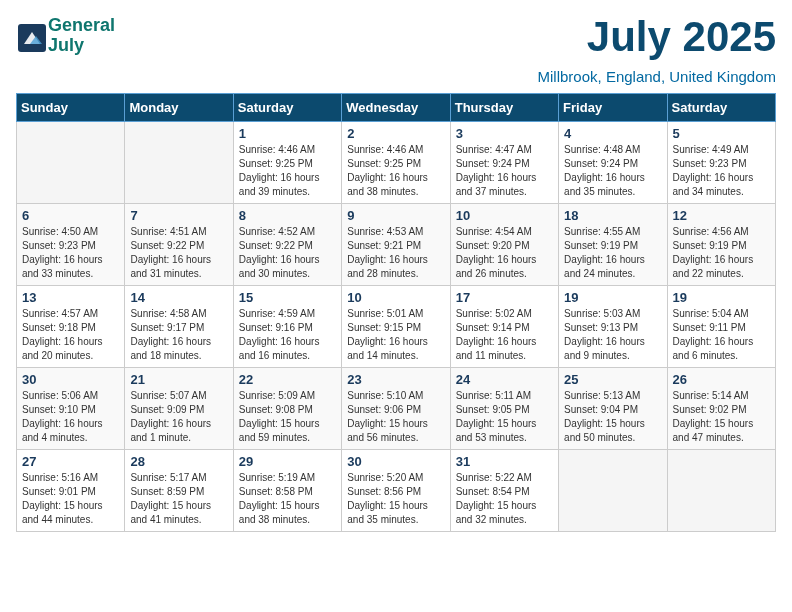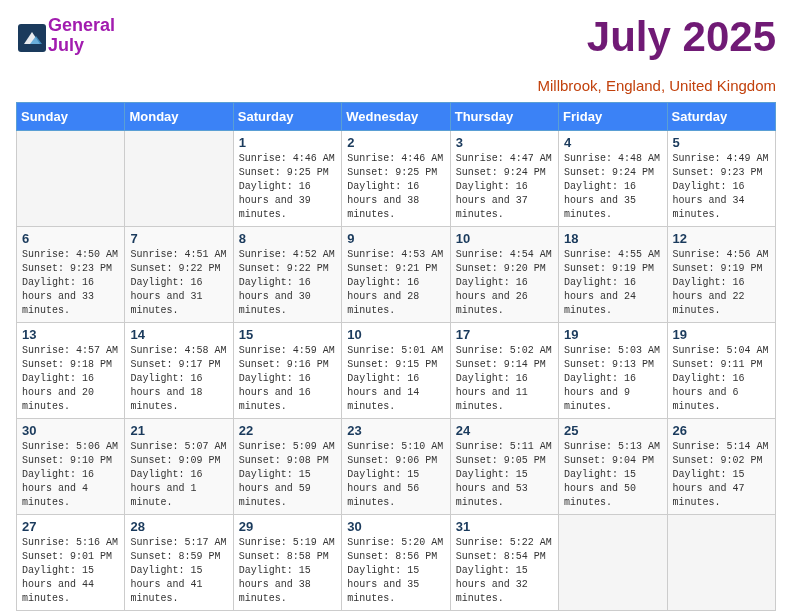--- a/index.html
+++ b/index.html
@@ -20,49 +20,49 @@
       display: flex;
       align-items: center;
     }
     .logo-text {
       font-size: 18px;
       font-weight: bold;
       color: #1a3a5c;
       line-height: 1.1;
     }
     .logo-text span {
-      color: #a21caf;
+      color: #0f766e;
     }
     .logo-icon {
       width: 28px;
       height: 28px;
       margin-right: 4px;
       position: relative;
     }
     .title-block {
       text-align: right;
     }
     .month-title {
       font-size: 42px;
       font-weight: bold;
-      color: #701a75;
+      color: #0c4a6e;
       line-height: 1;
     }
     .location {
       font-size: 15px;
-      color: #c2410c;
-      margin-top: 19px;
+      color: #0369a1;
+      margin-top: 10px;
     }
     .calendar {
       width: 100%;
       border-collapse: collapse;
       border: 1px solid #ccc;
     }
     .calendar th {
-      background: #3b82f6;
+      background: #0c4a6e;
       color: #fff;
       font-size: 13px;
       font-weight: bold;
       padding: 6px 4px;
       text-align: left;
       border: 1px solid #5a9fd4;
     }
     .calendar td {
       width: 108px;
       vertical-align: top;
@@ -80,21 +80,20 @@
       font-size: 13px;
       font-weight: bold;
       color: #1a3a5c;
       display: block;
       margin-bottom: 2px;
     }
     .cell-text {
       font-size: 10px;
       color: #333;
       line-height: 1.4;
-      font-family: Liberation Mono, monospace;
     }
     .empty-cell {
       background: #f5f5f5 !important;
     }
   </style>
 </head>
 <body>
 
 <div class="header-row">
   <div class="logo">

